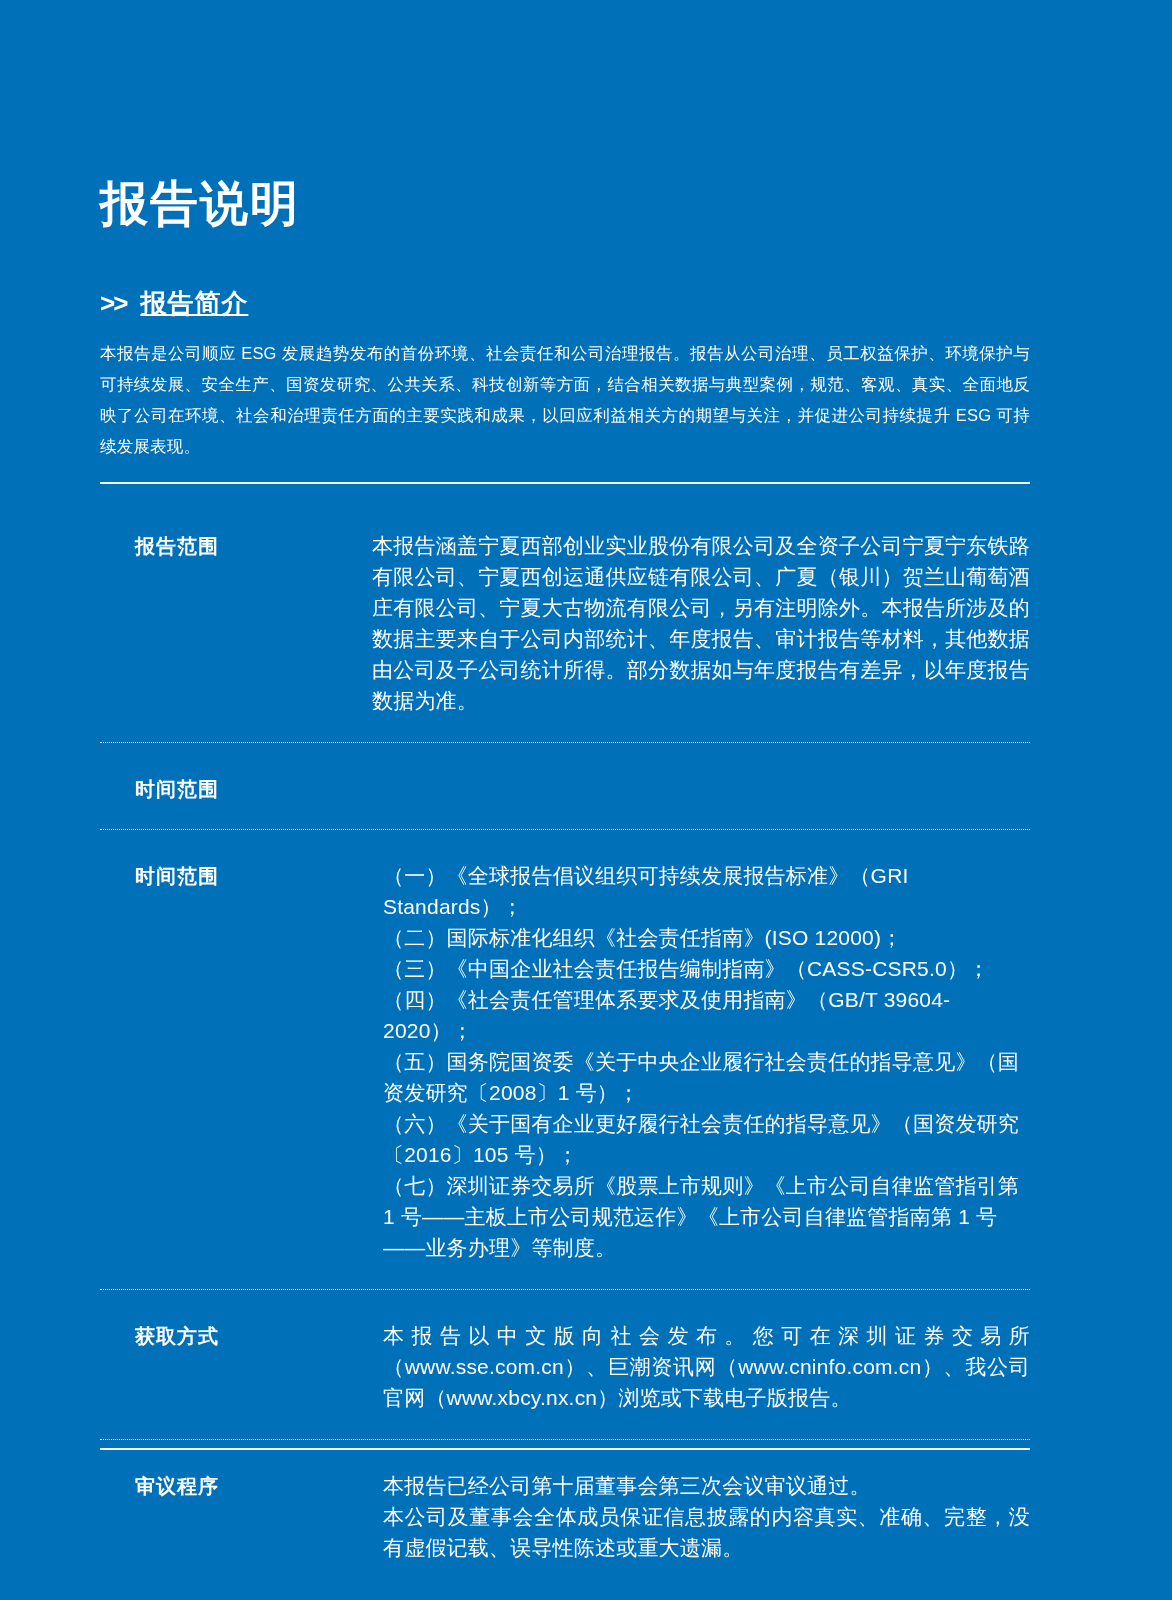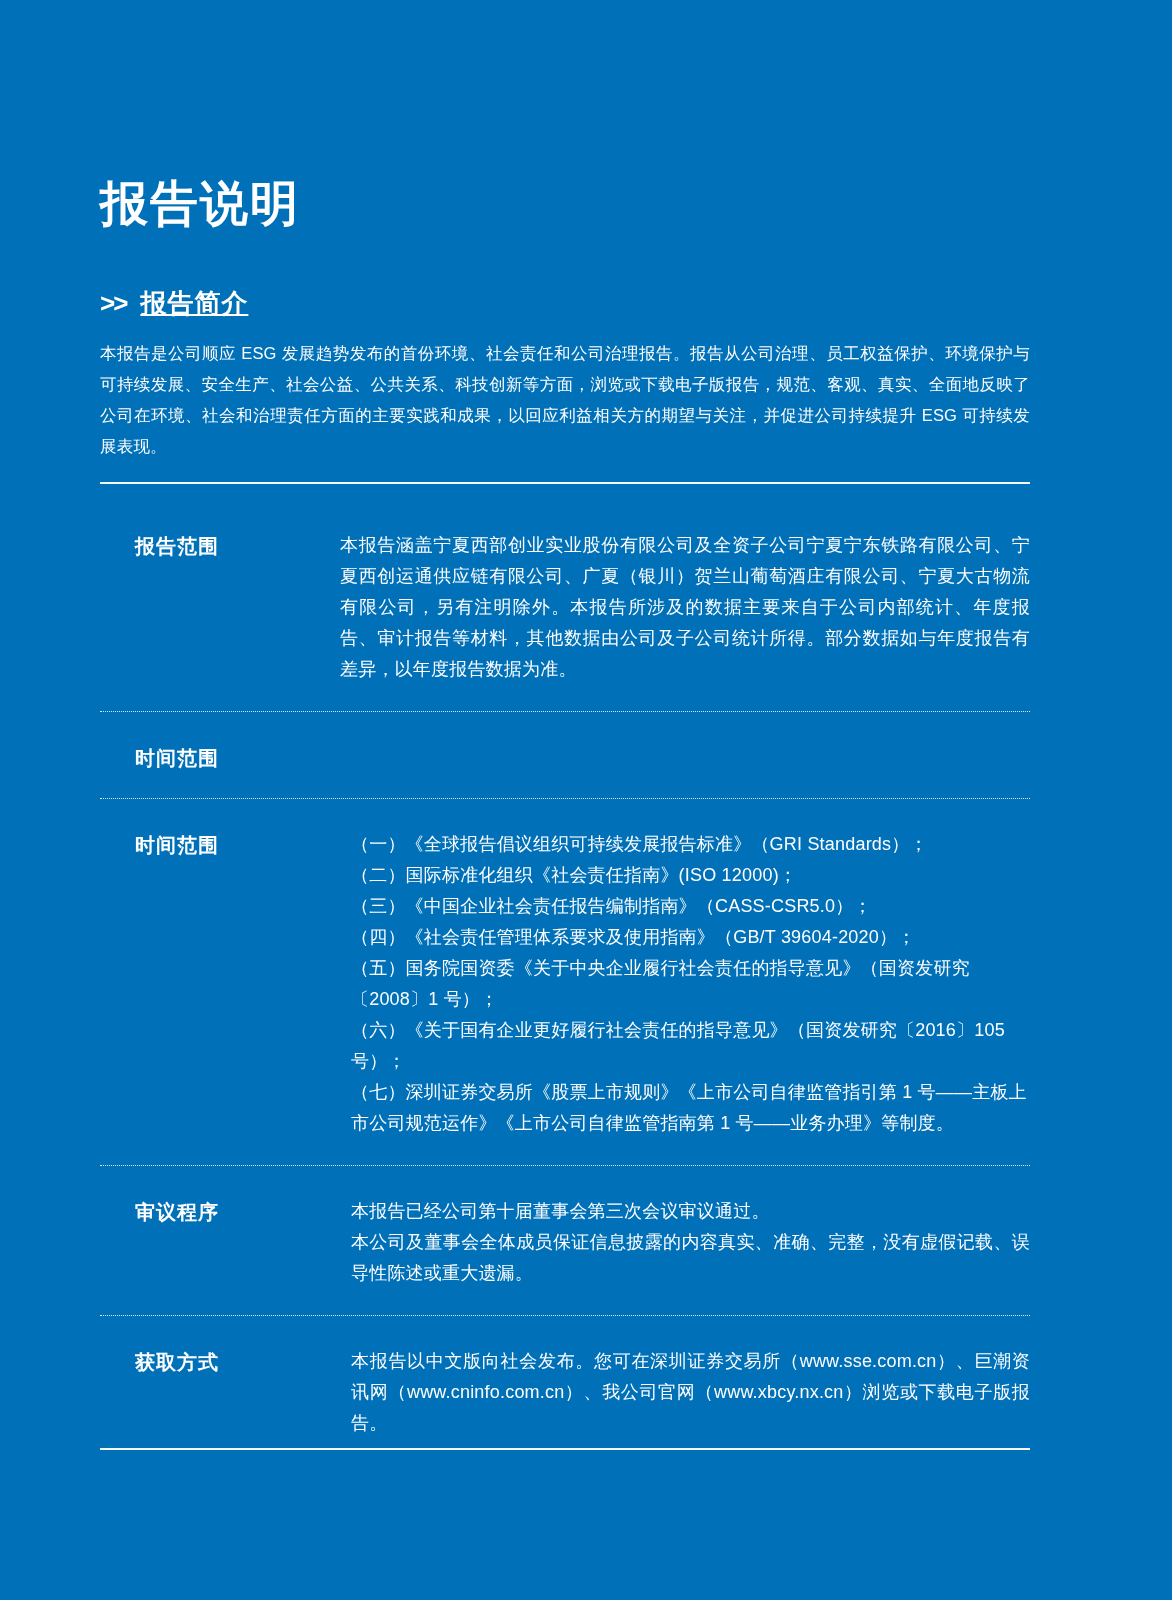--- a/index.html
+++ b/index.html
@@ -95,46 +95,47 @@
     flex: 0 0 205px;
     font-size: 20px;
     font-weight: bold;
     letter-spacing: 1px;
     line-height: 1.4;
     padding-top: 2px;
     margin-left: 35px;
   }
   .row .body {
     flex: 1 1 auto;
-    font-size: 18px;
+    font-size: 21px;
     line-height: 31px;
     text-align: justify;
     text-justify: inter-ideograph;
     letter-spacing: 0.2px;
+    margin-left: 32px;
   }
   .row .body p {
     margin: 0;
   }
   .row.tight .body p {
     text-align: left;
   }
 </style>
 </head>
 <body style="background: rgb(0, 113, 185); color: rgb(255, 255, 255);">
 
 <div class="page">
 
   <h1 class="page-title">报告说明</h1>
 
   <div class="section-head">
     <span class="chev">&gt;&gt;</span>
     <span class="title">报告简介</span>
   </div>
 
-  <div class="intro">本报告是公司顺应 ESG 发展趋势发布的首份环境、社会责任和公司治理报告。报告从公司治理、员工权益保护、环境保护与可持续发展、安全生产、社会公益、公共关系、科技创新等方面，浏览或下载电子版报告，规范、客观、真实、全面地反映了公司在环境、社会和治理责任方面的主要实践和成果，以回应利益相关方的期望与关注，并促进公司持续提升 ESG 可持续发展表现。</div>
+  <div class="intro">本报告是公司顺应 ESG 发展趋势发布的首份环境、社会责任和公司治理报告。报告从公司治理、员工权益保护、环境保护与可持续发展、安全生产、国资发研究、公共关系、科技创新等方面，结合相关数据与典型案例，规范、客观、真实、全面地反映了公司在环境、社会和治理责任方面的主要实践和成果，以回应利益相关方的期望与关注，并促进公司持续提升 ESG 可持续发展表现。</div>
 
   <div class="rule top"></div>
 
   <div class="rows">
 
     <div class="row">
       <div class="label">报告范围</div>
       <div class="body">
         <p>本报告涵盖宁夏西部创业实业股份有限公司及全资子公司宁夏宁东铁路有限公司、宁夏西创运通供应链有限公司、广夏（银川）贺兰山葡萄酒庄有限公司、宁夏大古物流有限公司，另有注明除外。本报告所涉及的数据主要来自于公司内部统计、年度报告、审计报告等材料，其他数据由公司及子公司统计所得。部分数据如与年度报告有差异，以年度报告数据为准。</p>
       </div>
@@ -151,31 +152,31 @@
         <p>（二）国际标准化组织《社会责任指南》(ISO 12000)；</p>
         <p>（三）《中国企业社会责任报告编制指南》（CASS-CSR5.0）；</p>
         <p>（四）《社会责任管理体系要求及使用指南》（GB/T 39604-2020）；</p>
         <p>（五）国务院国资委《关于中央企业履行社会责任的指导意见》（国资发研究〔2008〕1 号）；</p>
         <p>（六）《关于国有企业更好履行社会责任的指导意见》（国资发研究〔2016〕105 号）；</p>
         <p>（七）深圳证券交易所《股票上市规则》《上市公司自律监管指引第 1 号——主板上市公司规范运作》《上市公司自律监管指南第 1 号——业务办理》等制度。</p>
       </div>
     </div>
 
     <div class="row">
+      <div class="label">获取方式</div>
+      <div class="body">
+        <p>本报告以中文版向社会发布。您可在深圳证券交易所（www.sse.com.cn）、巨潮资讯网（www.cninfo.com.cn）、我公司官网（www.xbcy.nx.cn）浏览或下载电子版报告。</p>
+      </div>
+    </div>
+
+    <div class="row">
       <div class="label">审议程序</div>
       <div class="body">
         <p>本报告已经公司第十届董事会第三次会议审议通过。</p>
         <p>本公司及董事会全体成员保证信息披露的内容真实、准确、完整，没有虚假记载、误导性陈述或重大遗漏。</p>
-      </div>
-    </div>
-
-    <div class="row">
-      <div class="label">获取方式</div>
-      <div class="body">
-        <p>本报告以中文版向社会发布。您可在深圳证券交易所（www.sse.com.cn）、巨潮资讯网（www.cninfo.com.cn）、我公司官网（www.xbcy.nx.cn）浏览或下载电子版报告。</p>
       </div>
     </div>
 
   </div>
 
   <div class="rule bottom"></div>
 
 </div>
 
 </body></html>

